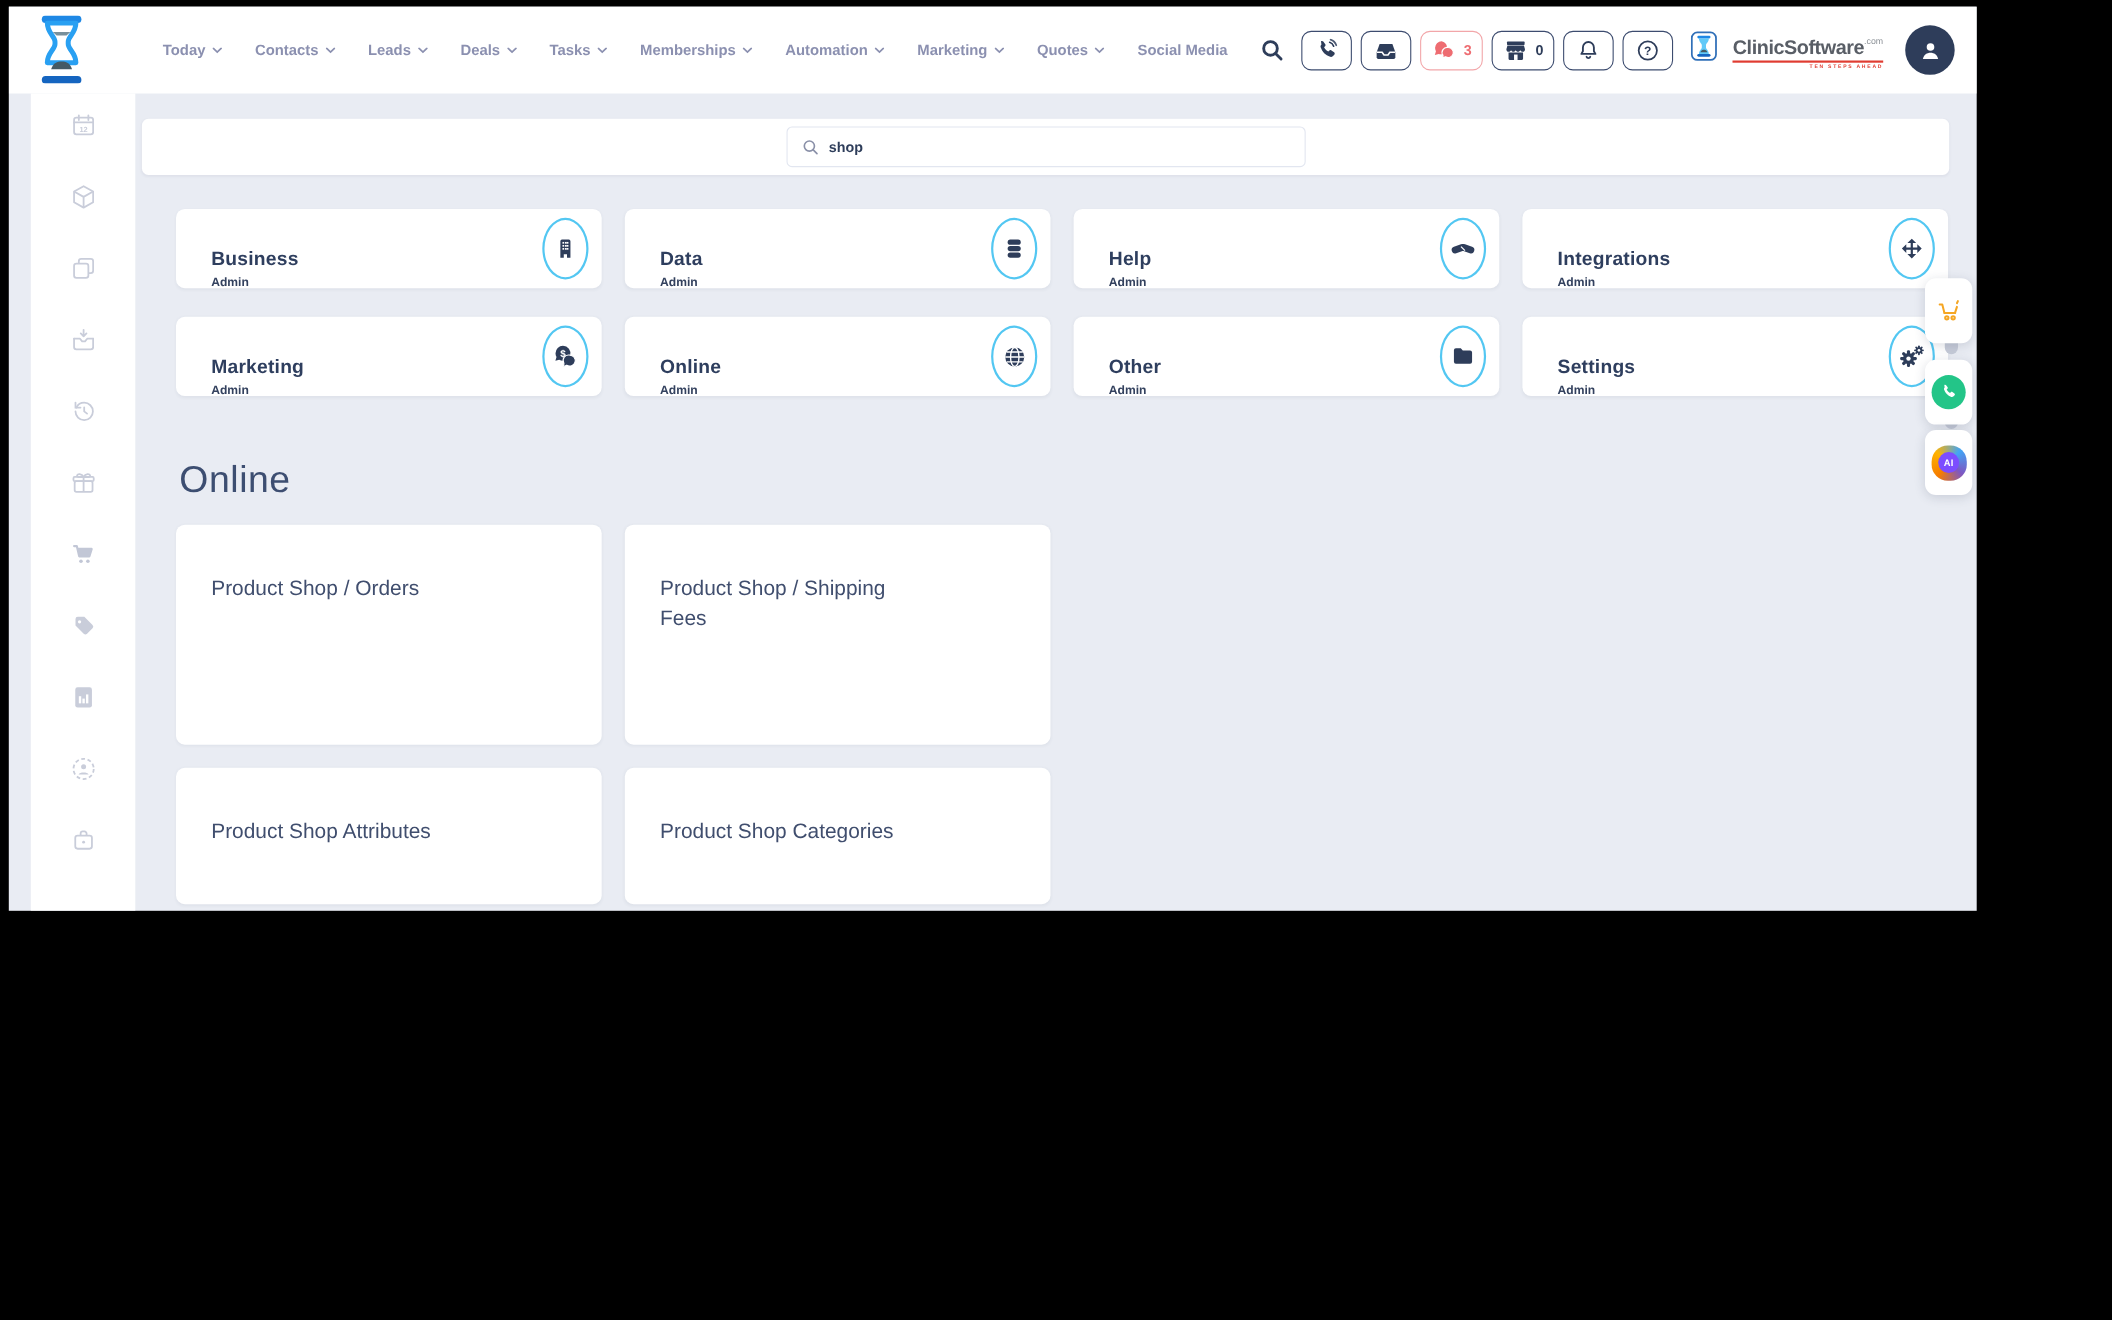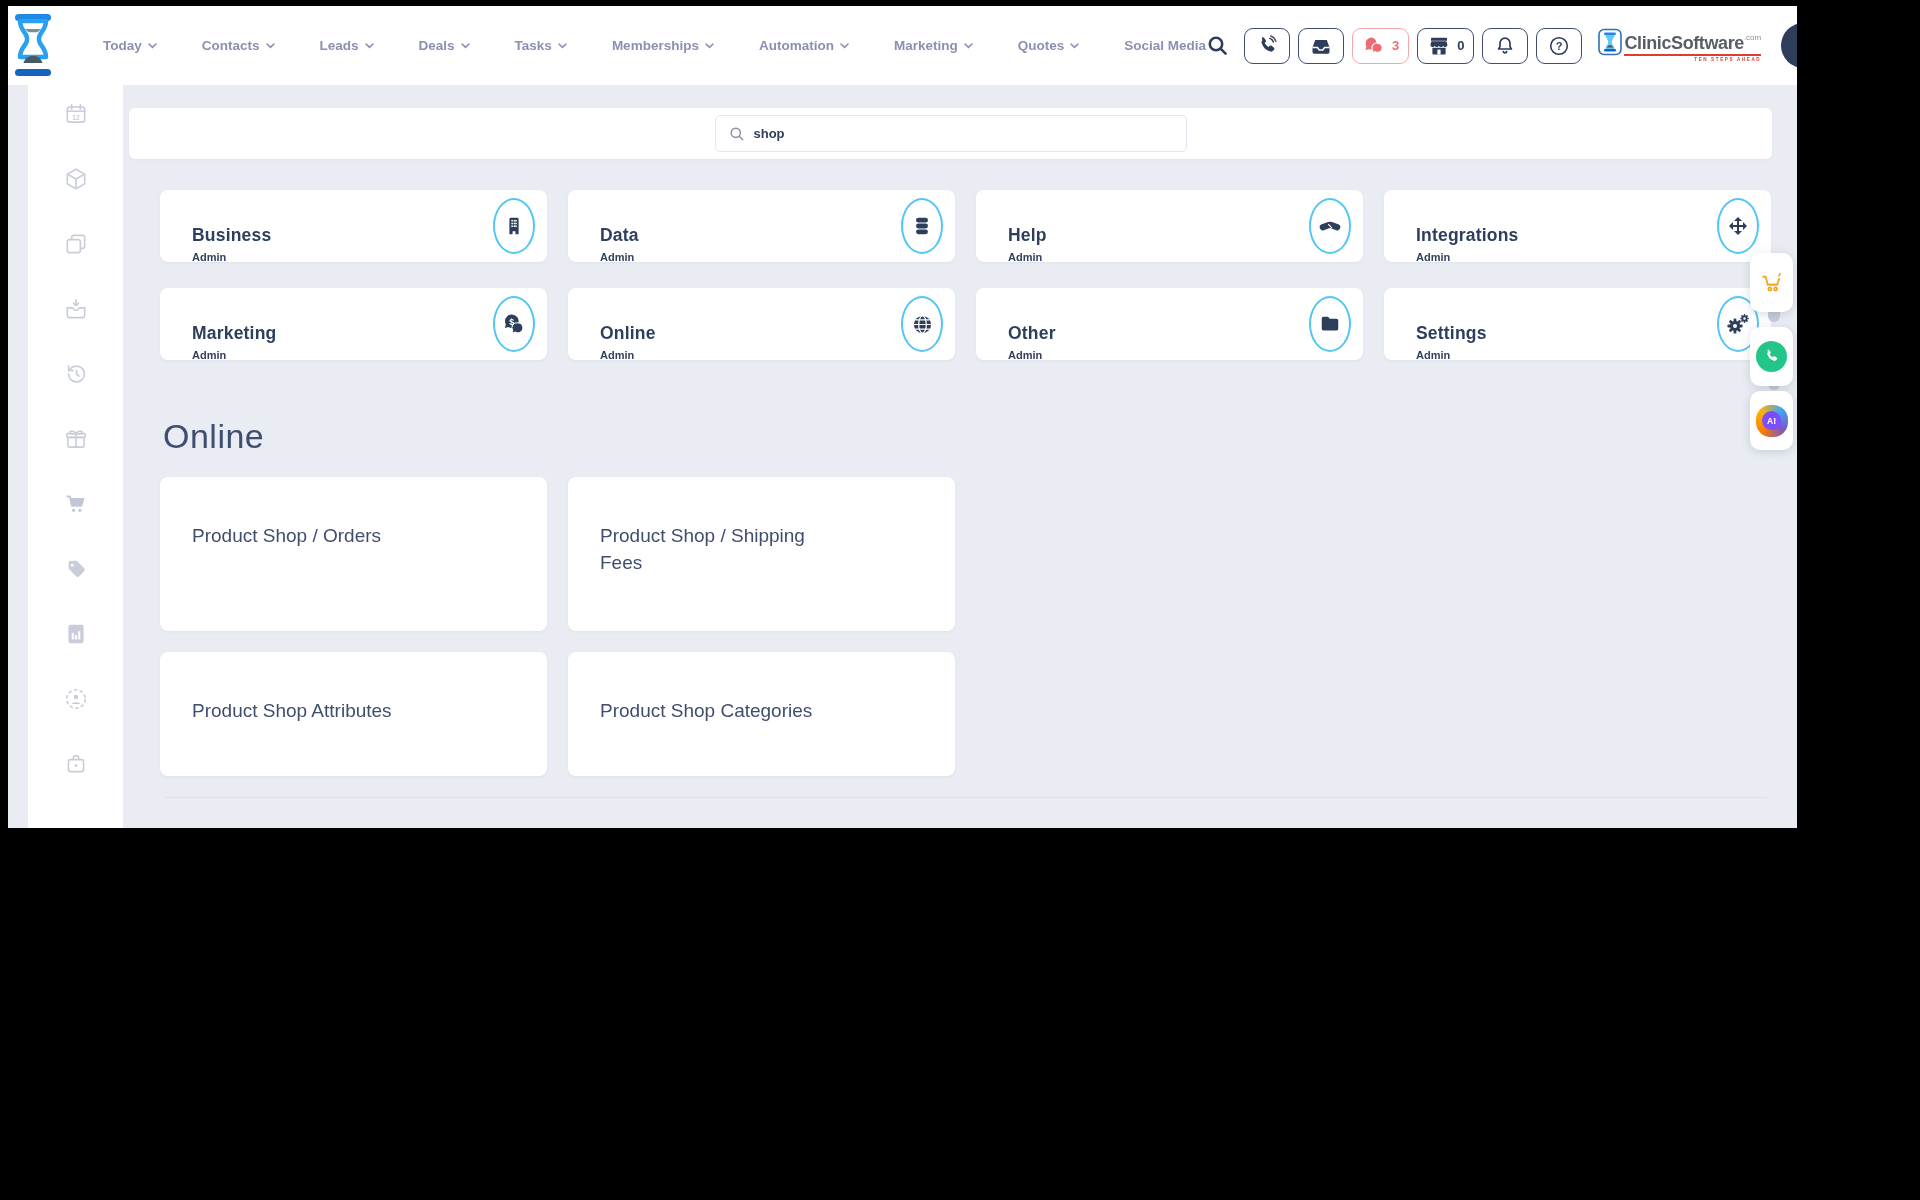--- a/index.html
+++ b/index.html
@@ -1,29 +1,29 @@
 <!DOCTYPE html>
 <html><head>
 <meta charset="utf-8">
 <style>
   html,body{margin:0;padding:0;}
   body{width:1920px;height:1200px;background:#000;font-family:"Liberation Sans",sans-serif;position:relative;overflow:hidden;}
   .app{position:absolute;left:8px;top:6px;width:1789px;height:822px;background:#e9ecf3;overflow:hidden;}
   
   .header{position:absolute;top:0;left:0;right:0;height:79px;background:#fff;display:flex;align-items:center;z-index:20;}
   .logo-wrap{width:95px;display:flex;justify-content:center;align-items:center;padding-top:3px;}
-  .nav{display:flex;gap:45px;margin-left:45px;align-items:center;}
+  .nav{display:flex;gap:30px;margin-left:45px;align-items:center;}
   .nav-item{display:flex;align-items:center;gap:6px;color:#8b90b0;font-size:13.5px;font-weight:bold;cursor:pointer;white-space:nowrap;}
   .header-right{margin-left:auto;display:flex;align-items:center;gap:8px;padding-right:20px;}
   .search-trigger{margin-right:6px;display:flex;align-items:center;cursor:pointer;}
   .hbtn{height:36px;min-width:46px;box-sizing:border-box;border:1.7px solid #3d4c6f;border-radius:9px;display:flex;align-items:center;justify-content:center;gap:6px;background:#fff;padding:0 9px;cursor:pointer;}
   .hbtn.red{border-color:#f2a6a9;}
   .count{font-size:13px;font-weight:bold;color:#2e3d5a;}
   .count.red{color:#ee6c71;}
-  .brand{display:flex;align-items:flex-start;gap:2px;margin:0 12px 0 8px;cursor:pointer;}
+  .brand{display:flex;align-items:flex-start;gap:14px;margin:0 12px 0 8px;cursor:pointer;}
   .brand-text{line-height:1;position:relative;padding-top:6px;}
   .brand-name{font-size:18px;color:#595e66;font-weight:bold;letter-spacing:-0.4px;}
   .brand-tld{font-size:8px;color:#8b9096;vertical-align:top;}
   .brand-bar{height:2px;background:#e03c31;margin-top:2px;width:100%;}
   .brand-tagline{font-size:4.6px;color:#e03c31;text-align:right;letter-spacing:1.6px;margin-top:2px;font-weight:bold;}
   .avatar{width:45px;height:45px;border-radius:50%;background:#2e3d5a;display:flex;align-items:center;justify-content:center;cursor:pointer;}
   
   .bodywrap{position:absolute;top:79px;bottom:0;left:0;right:0;display:flex;padding-left:20px;}
   .sidebar{width:95px;background:#fff;display:flex;flex-direction:column;align-items:center;padding-top:16px;gap:39px;flex-shrink:0;}
   .side-icon{width:26px;height:26px;cursor:pointer;}
@@ -32,21 +32,21 @@
   .search-input{width:472px;height:37px;box-sizing:border-box;border:1px solid #e2e6f0;border-radius:5px;display:flex;align-items:center;padding-left:13px;gap:9px;background:#fff;cursor:text;}
   .search-text{font-size:13px;font-weight:bold;color:#2e3d5a;}
   .cat-grid{margin:31px 26px 0 37px;display:grid;grid-template-columns:repeat(4,1fr);gap:26px 21px;}
   .cat-card{background:#fff;height:72px;border-radius:8px;display:flex;align-items:center;padding:0 12px 0 32px;box-shadow:0 1px 3px rgba(50,60,90,.06);cursor:pointer;}
   .cat-title{font-size:17.5px;color:#2e3e5e;font-weight:bold;letter-spacing:.2px;margin-top:36px;}
   .cat-sub{font-size:11px;font-weight:bold;color:#33415e;margin-top:5px;}
   .cat-icon{margin-left:auto;width:38px;height:52px;border:2px solid #53c7f2;border-radius:50%;display:flex;align-items:center;justify-content:center;flex-shrink:0;}
   .section-title{margin:57px 0 0 40px;font-size:34px;color:#3d4e71;letter-spacing:.5px;}
   .prod-grid{margin:21px 26px 0 37px;display:grid;grid-template-columns:repeat(4,1fr);gap:21px;}
   .prod-card{background:#fff;border-radius:8px;box-shadow:0 1px 3px rgba(50,60,90,.06);padding:46px 18px 0 32px;box-sizing:border-box;cursor:pointer;}
-  .prod-card.r1{height:154px;}
+  .prod-card.r1{height:200px;}
   .prod-card.r2{height:124px;}
   .prod-title{font-size:19px;color:#404e6e;line-height:1.42;max-width:300px;}
   .narrow .prod-title{max-width:235px;}
   .divider{margin:21px 30px 0 42px;height:1px;background:#dde1ea;}
   
   .scroll-seg{position:absolute;right:17px;width:12px;height:26px;border-radius:6px;background:#c6cbd8;z-index:8;cursor:grab;}
   .seg1{top:290px;} .seg2{top:358px;}
   .fbtn{position:absolute;right:4px;width:43px;height:59px;background:#fff;border-radius:10px;box-shadow:0 2px 10px rgba(50,60,90,.18);display:flex;align-items:center;justify-content:center;z-index:9;cursor:pointer;}
   .fb-cart{top:247px;} .fb-wa{top:321px;} .fb-ai{top:385px;}
   .wa-circle{width:31px;height:31px;border-radius:50%;background:#23c588;display:flex;align-items:center;justify-content:center;}

